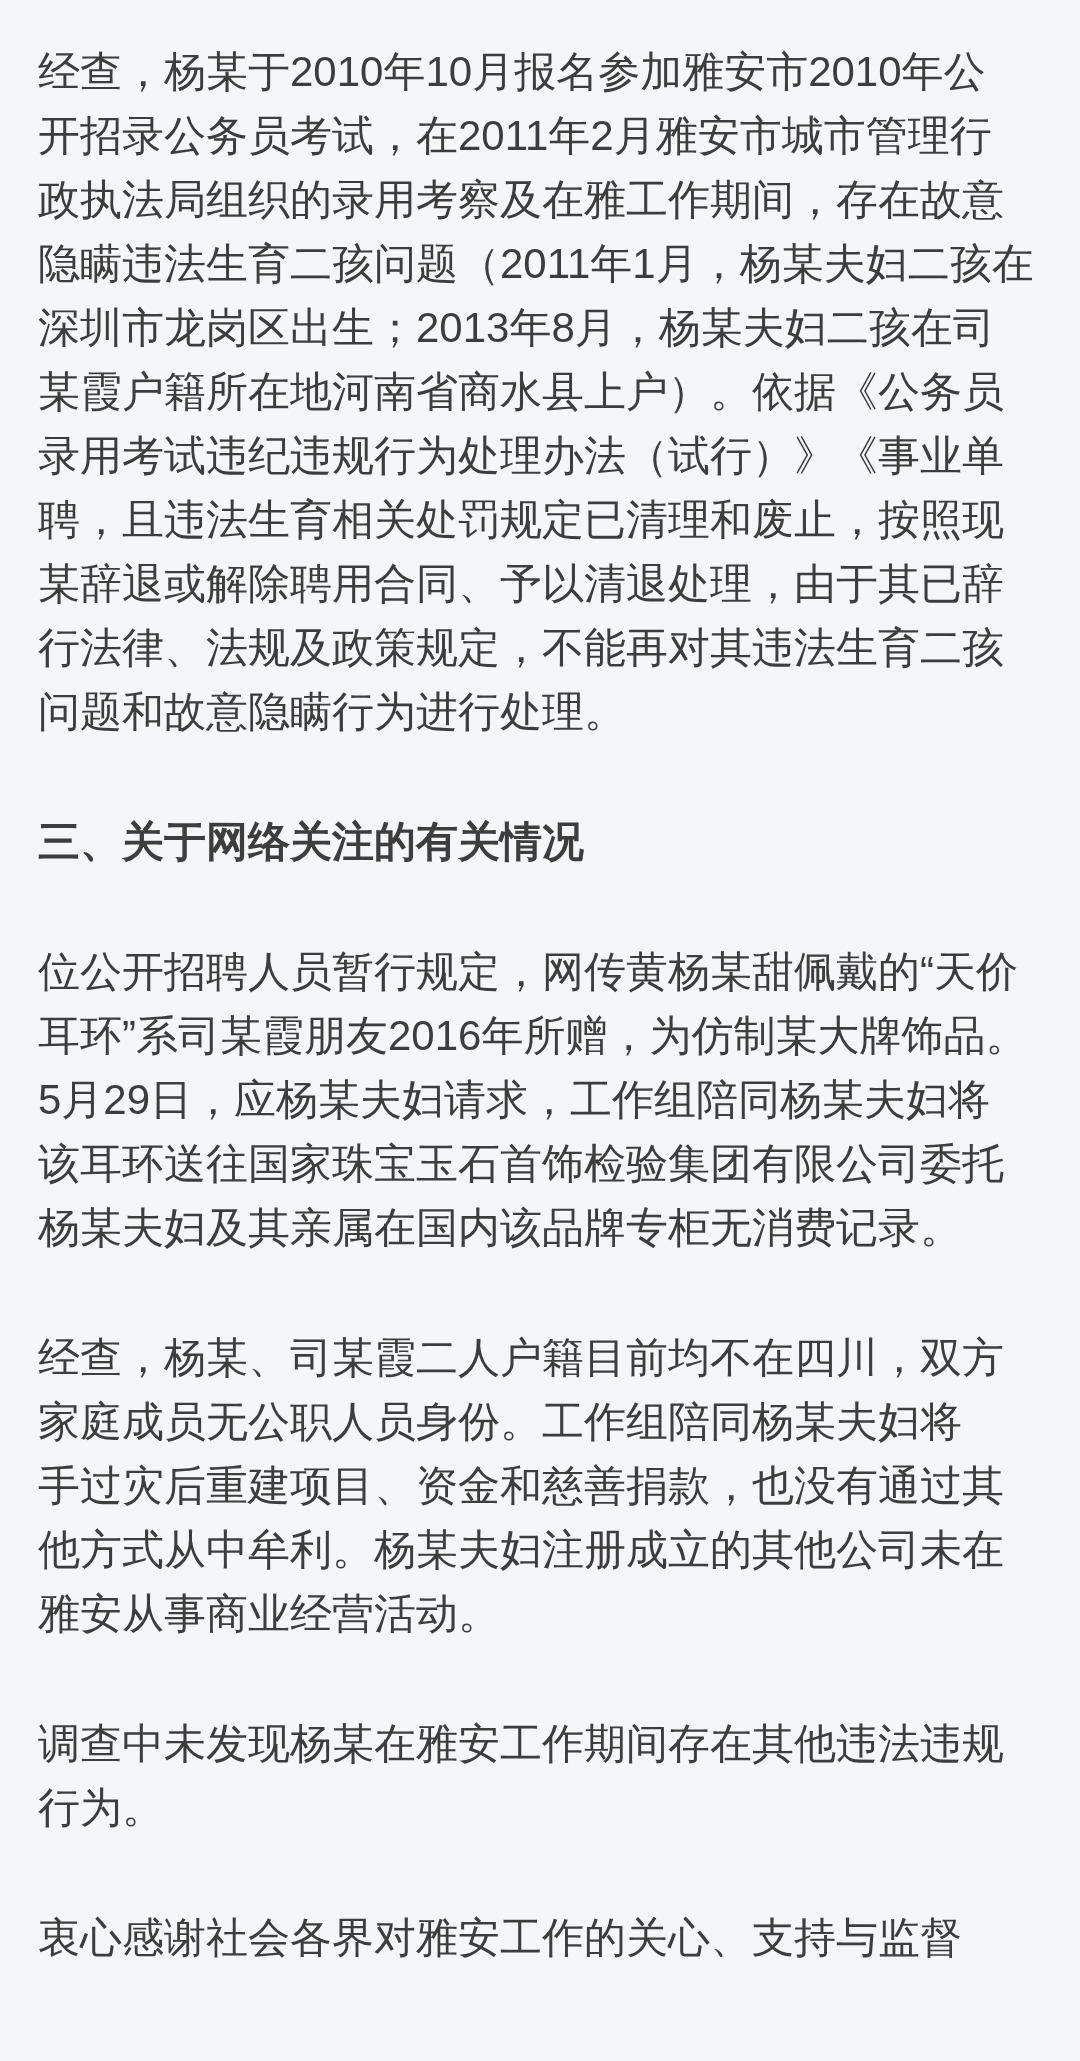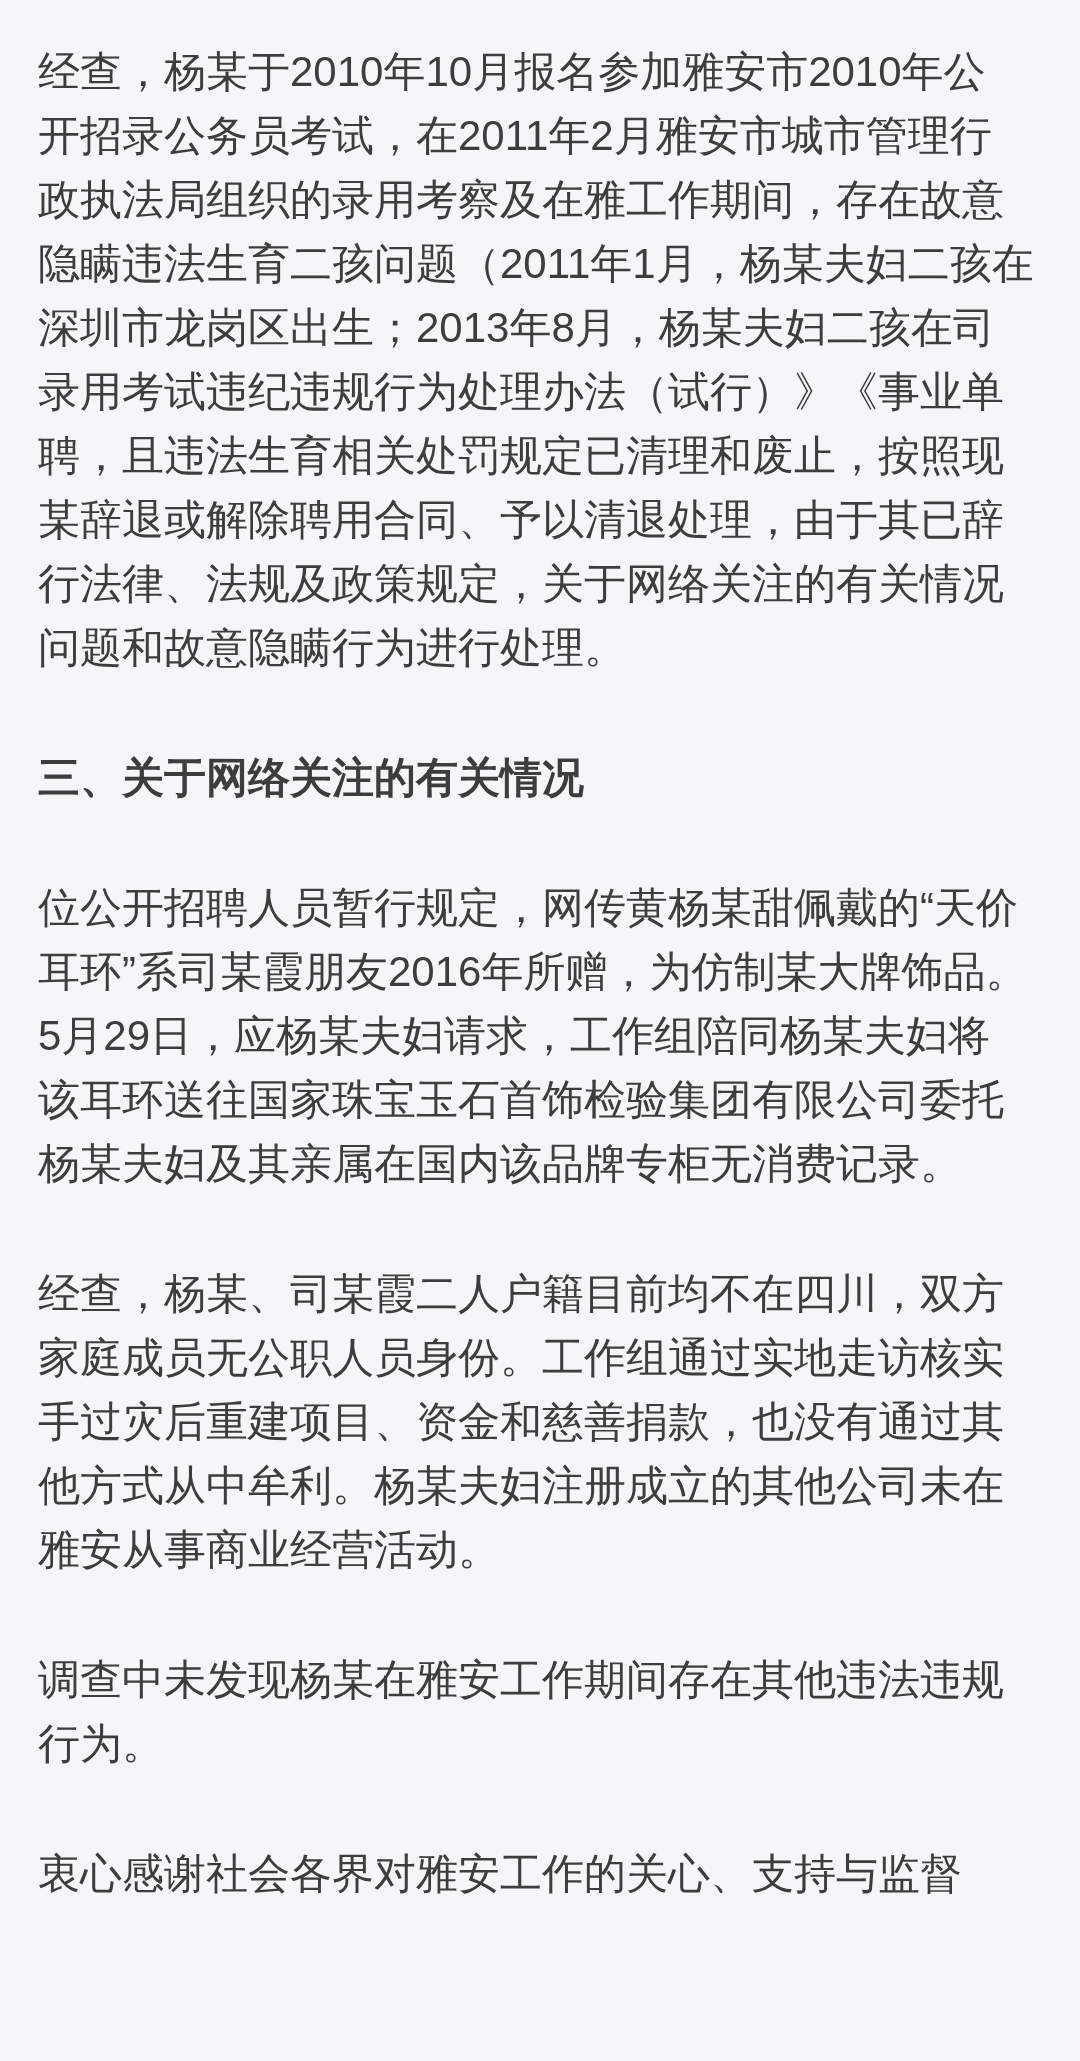--- a/index.html
+++ b/index.html
@@ -43,42 +43,43 @@
 <body>
 
 <div class="article">
 
   <div class="para">
     <div class="line">经查，杨某于2010年10月报名参加雅安市2010年公</div>
     <div class="line">开招录公务员考试，在2011年2月雅安市城市管理行</div>
     <div class="line">政执法局组织的录用考察及在雅工作期间，存在故意</div>
     <div class="line">隐瞒违法生育二孩问题（2011年1月，杨某夫妇二孩在</div>
     <div class="line">深圳市龙岗区出生；2013年8月，杨某夫妇二孩在司</div>
+    <div class="line">某霞户籍所在地河南省商水县上户）。依据《公务员</div>
     <div class="line">录用考试违纪违规行为处理办法（试行）》《事业单</div>
     <div class="line">聘，且违法生育相关处罚规定已清理和废止，按照现</div>
     <div class="line">某辞退或解除聘用合同、予以清退处理，由于其已辞</div>
-    <div class="line">行法律、法规及政策规定，关于网络关注的有关情况</div>
+    <div class="line">行法律、法规及政策规定，不能再对其违法生育二孩</div>
     <div class="line">问题和故意隐瞒行为进行处理。</div>
   </div>
 
   <div class="para heading">
     <div class="line">三、关于网络关注的有关情况</div>
   </div>
 
   <div class="para">
     <div class="line">位公开招聘人员暂行规定，网传黄杨某甜佩戴的“天价</div>
     <div class="line">耳环”系司某霞朋友2016年所赠，为仿制某大牌饰品。</div>
     <div class="line">5月29日，应杨某夫妇请求，工作组陪同杨某夫妇将</div>
     <div class="line">该耳环送往国家珠宝玉石首饰检验集团有限公司委托</div>
     <div class="line">杨某夫妇及其亲属在国内该品牌专柜无消费记录。</div>
   </div>
 
   <div class="para">
     <div class="line">经查，杨某、司某霞二人户籍目前均不在四川，双方</div>
-    <div class="line">家庭成员无公职人员身份。工作组通过实地走访核实</div>
+    <div class="line">家庭成员无公职人员身份。工作组陪同杨某夫妇将</div>
     <div class="line">手过灾后重建项目、资金和慈善捐款，也没有通过其</div>
     <div class="line">他方式从中牟利。杨某夫妇注册成立的其他公司未在</div>
     <div class="line">雅安从事商业经营活动。</div>
   </div>
 
   <div class="para">
     <div class="line">调查中未发现杨某在雅安工作期间存在其他违法违规</div>
     <div class="line">行为。</div>
   </div>
 

